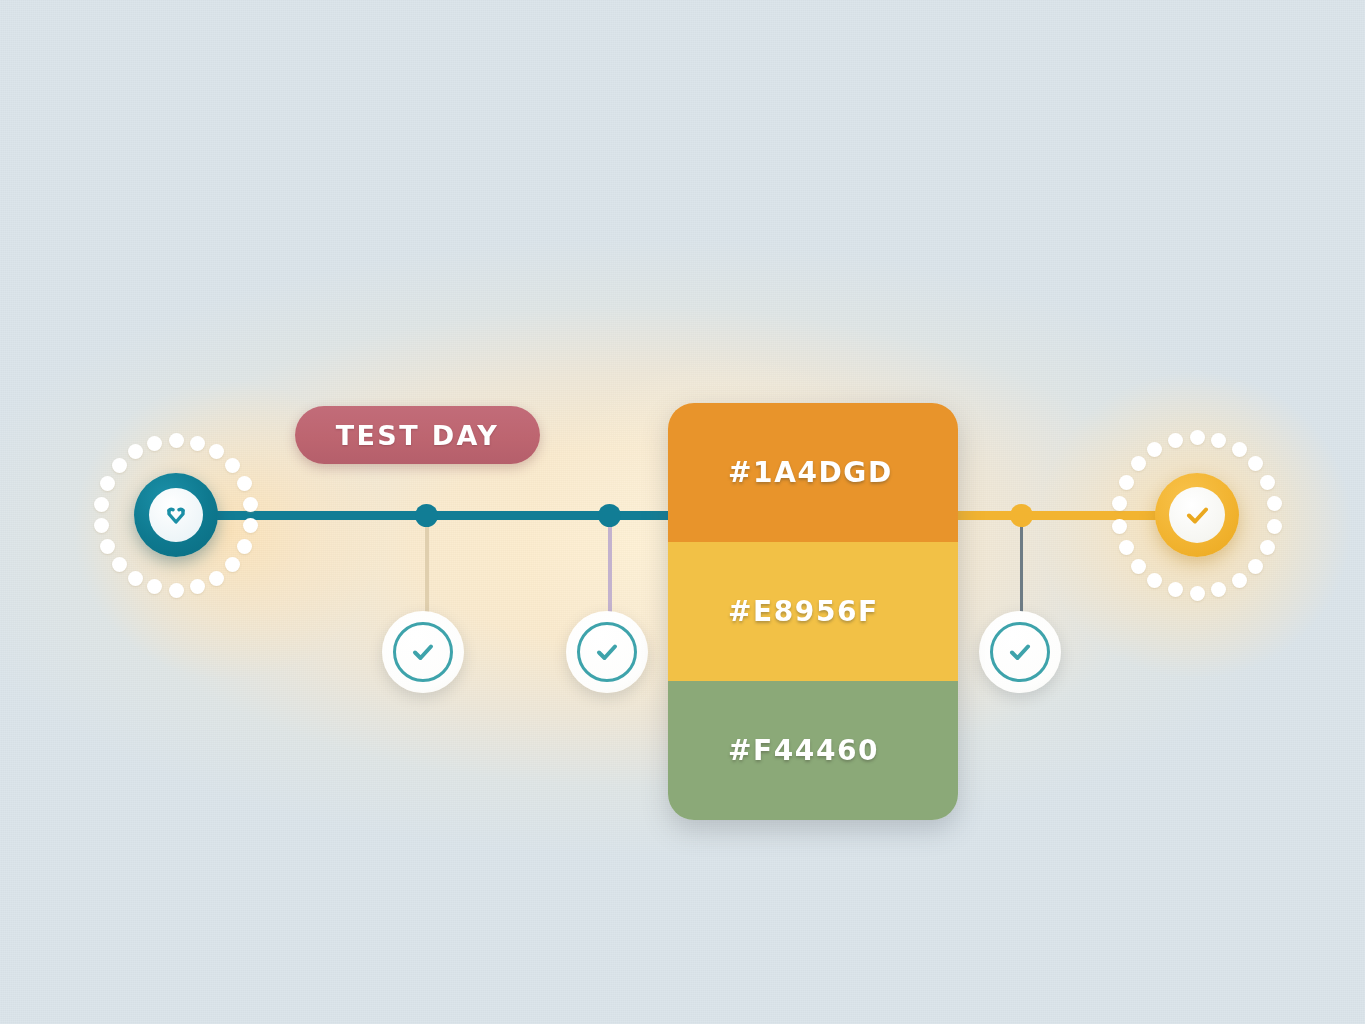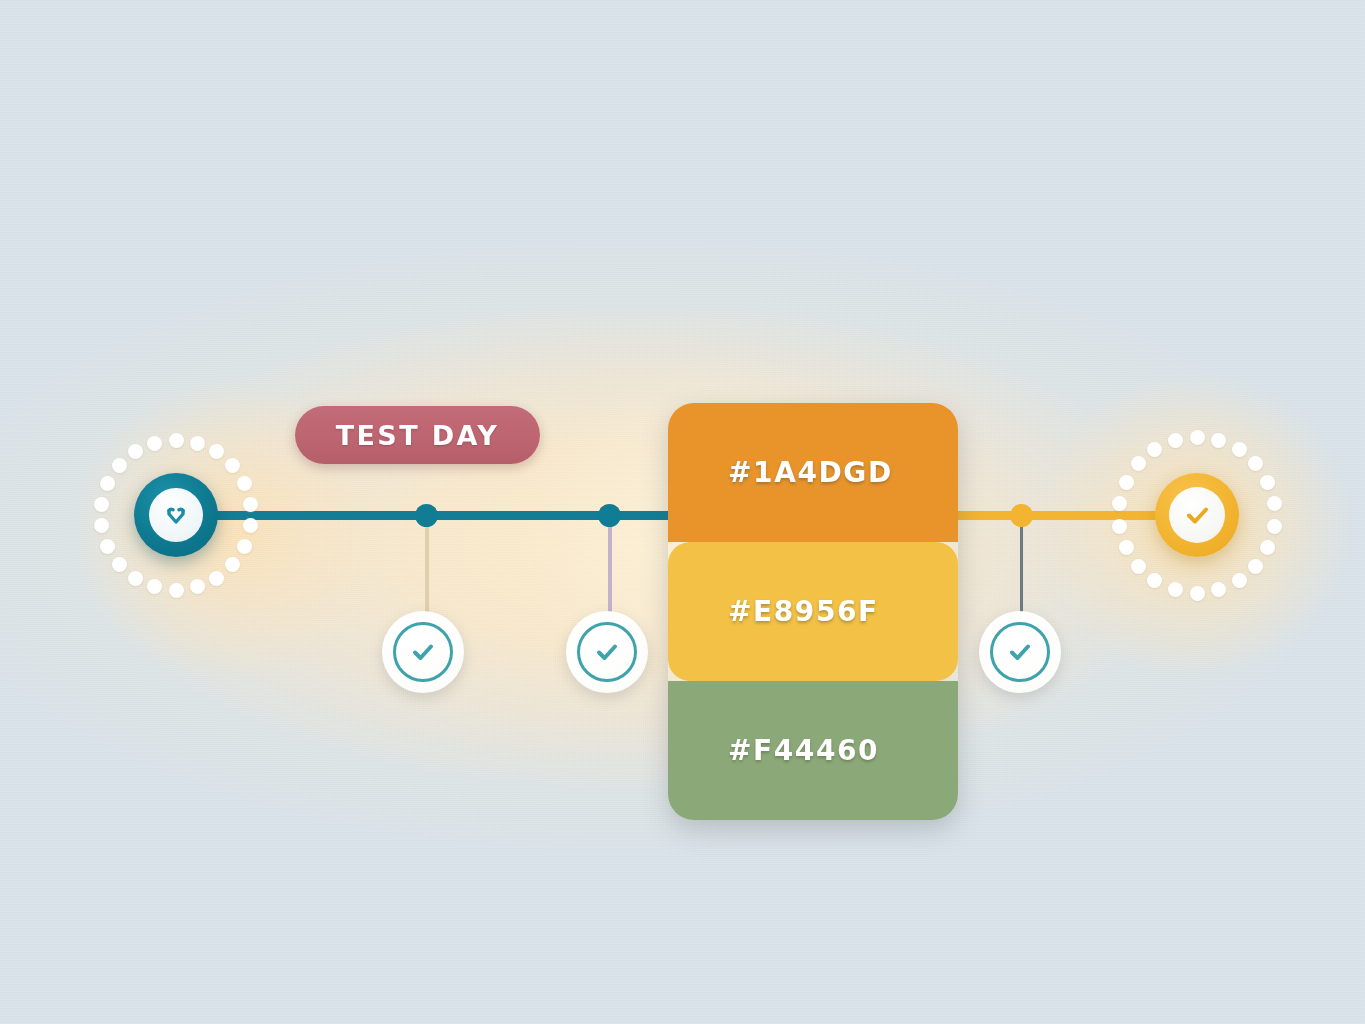--- a/index.html
+++ b/index.html
@@ -325,21 +325,21 @@
   </div>
 
   <div class="badge">
     <span class="badge-text">TEST DAY</span>
   </div>
 
   <div class="palette-card">
     <div class="swatch" style="background: rgb(232, 148, 43);">
       <span class="swatch-label">#1A4DGD</span>
     </div>
-    <div class="swatch" style="background: rgb(242, 193, 70); border-radius: 22px;">
+    <div class="swatch" style="background: rgb(242, 193, 70);">
       <span class="swatch-label">#E8956F</span>
     </div>
     <div class="swatch" style="background: rgb(139, 169, 120); text-align: center;">
       <span class="swatch-label">#F44460</span>
     </div>
   </div>
 
 </div>
 
 </body></html>

